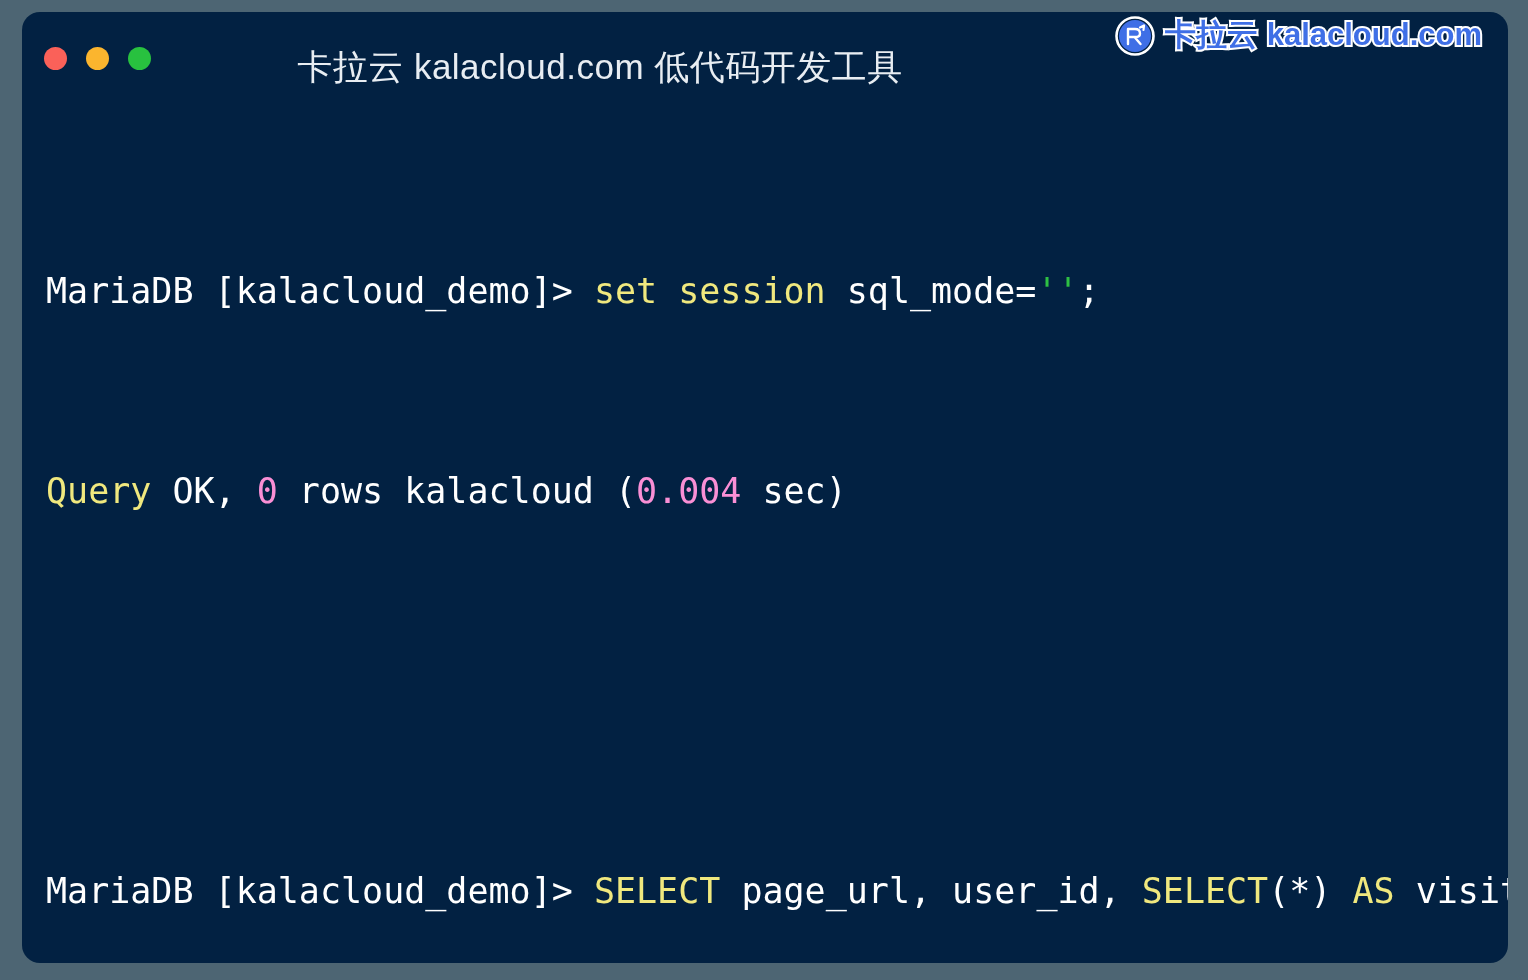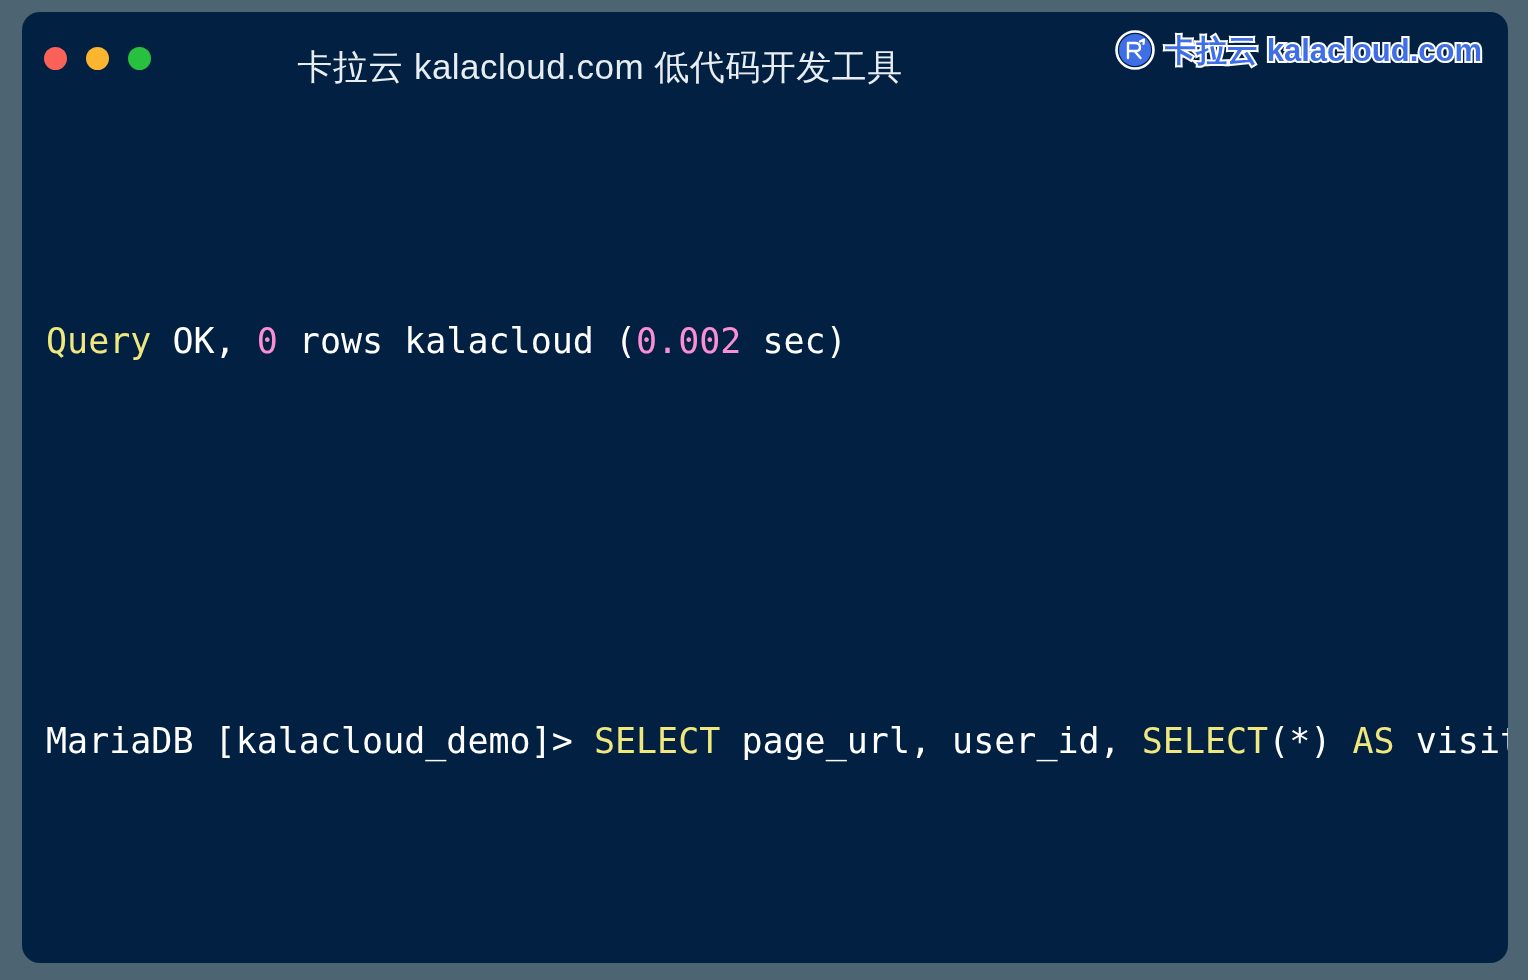--- a/index.html
+++ b/index.html
@@ -56,23 +56,23 @@
     font-family: "Liberation Sans", sans-serif;
     font-size: 35px;
     letter-spacing: 0.5px;
     padding-right: 330px;
     box-sizing: border-box;
   }
 
   #brand {
     position: absolute;
     right: 26px;
-    top: 18px;
+    top: 2px;
     display: flex;
-    align-items: flex-start;
+    align-items: flex-end;
     gap: 10px;
   }
   #brand-logo {
     width: 40px;
     height: 40px;
     flex: none;
   }
   #brand-text {
     font-family: "Liberation Sans", sans-serif;
     font-size: 31px;
@@ -128,22 +128,23 @@
         <path d="M13 13 L13 28 M13 13 L20 13 Q25 13 25 17.5 Q25 21 20.5 21 L13 21 M19.5 21 L25.5 28" fill="none" stroke="#ffffff" stroke-width="2.4" stroke-linecap="round" stroke-linejoin="round"></path>
         <path d="M25 11.5 L29 9.5 L28.5 14" fill="none" stroke="#ffffff" stroke-width="2.2" stroke-linecap="round" stroke-linejoin="round"></path>
       </svg>
       <span id="brand-text">卡拉云 kalacloud.com</span>
     </div>
 
   </div>
 
   <div id="terminal">
 
+    <div class="line"><span class="w">MariaDB [kalacloud_demo]&gt; </span><span class="y">set session</span><span class="w"> sql_mode=</span><span class="g">''</span><span class="w">;</span></div>
 
-    <div class="line"><span class="y">Query</span><span class="w"> OK, </span><span class="p">0</span><span class="w"> rows kalacloud (</span><span class="p">0.002</span><span class="w"> sec)</span></div>
+    <div class="line"><span class="y">Query</span><span class="w"> OK, </span><span class="p">0</span><span class="w"> rows kalacloud (</span><span class="p">0.004</span><span class="w"> sec)</span></div>
 
     <div class="blank"> </div>
 
     <div class="line"><span class="w">MariaDB [kalacloud_demo]&gt; </span><span class="y">SELECT</span><span class="w"> page_url, user_id, </span><span class="y">SELECT</span><span class="w">(*) </span><span class="y">AS</span><span class="w"> visits</span></div>
 
     
 
     
 
     

